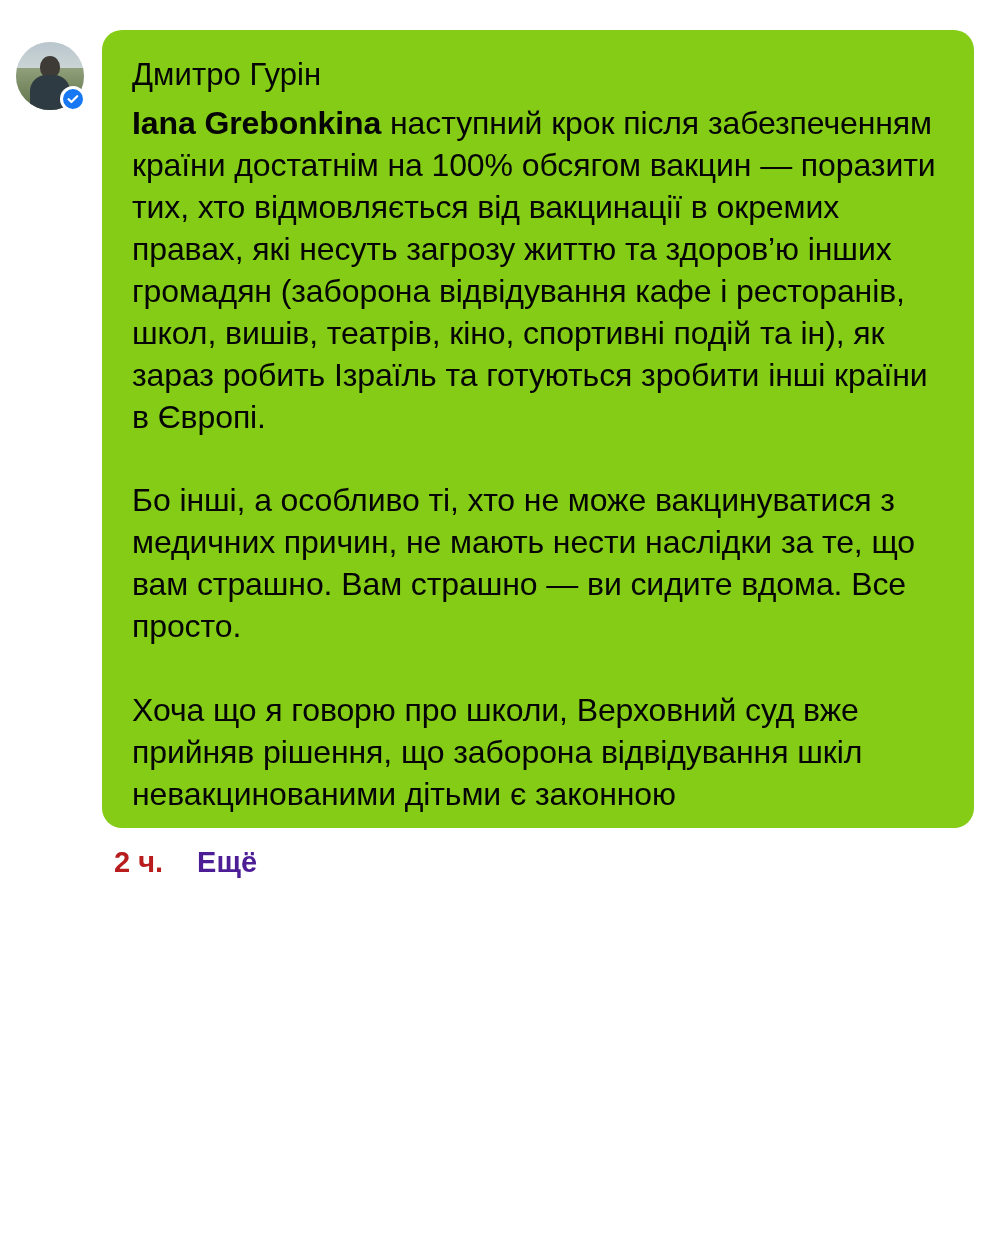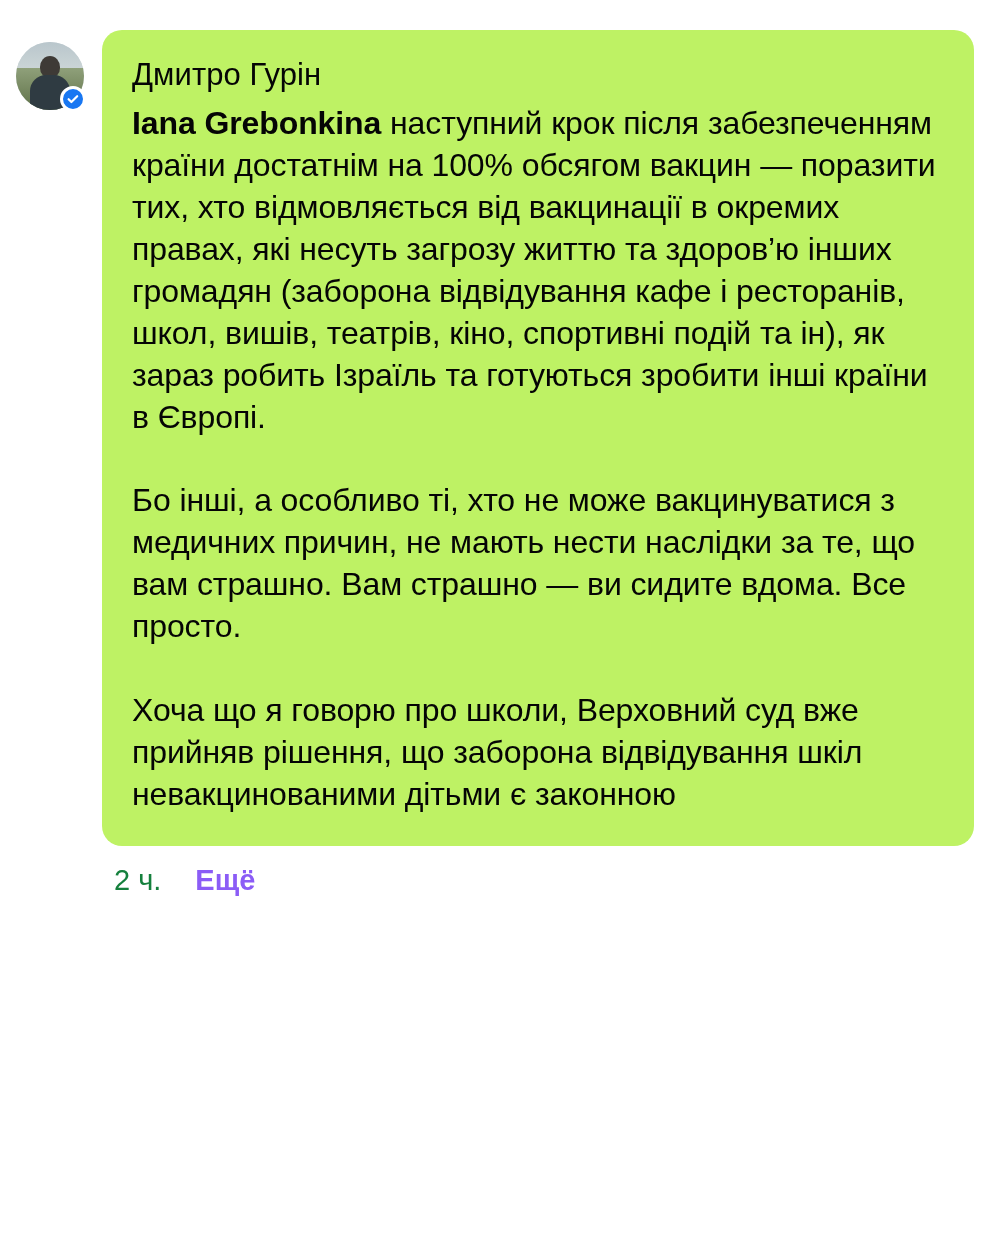--- a/index.html
+++ b/index.html
@@ -90,23 +90,23 @@
 
   
   .bubble-col {
     margin-left: 18px;
     display: flex;
     flex-direction: column;
     flex: 1 1 auto;
     min-width: 0;
   }
   .bubble {
-    background: #bef264;
+    background: #84cc16;
     border-radius: 20px;
-    padding: 26px 34px 30px 30px;
+    padding: 26px 34px 12px 30px;
     box-sizing: border-box;
   }
   .author {
     font-size: 31px;
     line-height: 1.2;
     color: #050505;
     margin-bottom: 10px;
     letter-spacing: 0.1px;
   }
   .body-text {
@@ -125,25 +125,26 @@
   
   .footer {
     margin-top: 18px;
     padding-left: 12px;
     display: flex;
     align-items: baseline;
     gap: 34px;
   }
   .timestamp {
     font-size: 29px;
-    color: #15803d;
+    color: #b91c1c;
+    font-weight: bold;
   }
   .more-link {
     font-size: 29px;
-    color: #8b5cf6;
+    color: #4c1d95;
     font-weight: bold;
     cursor: pointer;
   }
 </style>
 </head>
 <body>
 
 <div class="comment">
 
   <div class="avatar-wrap">

